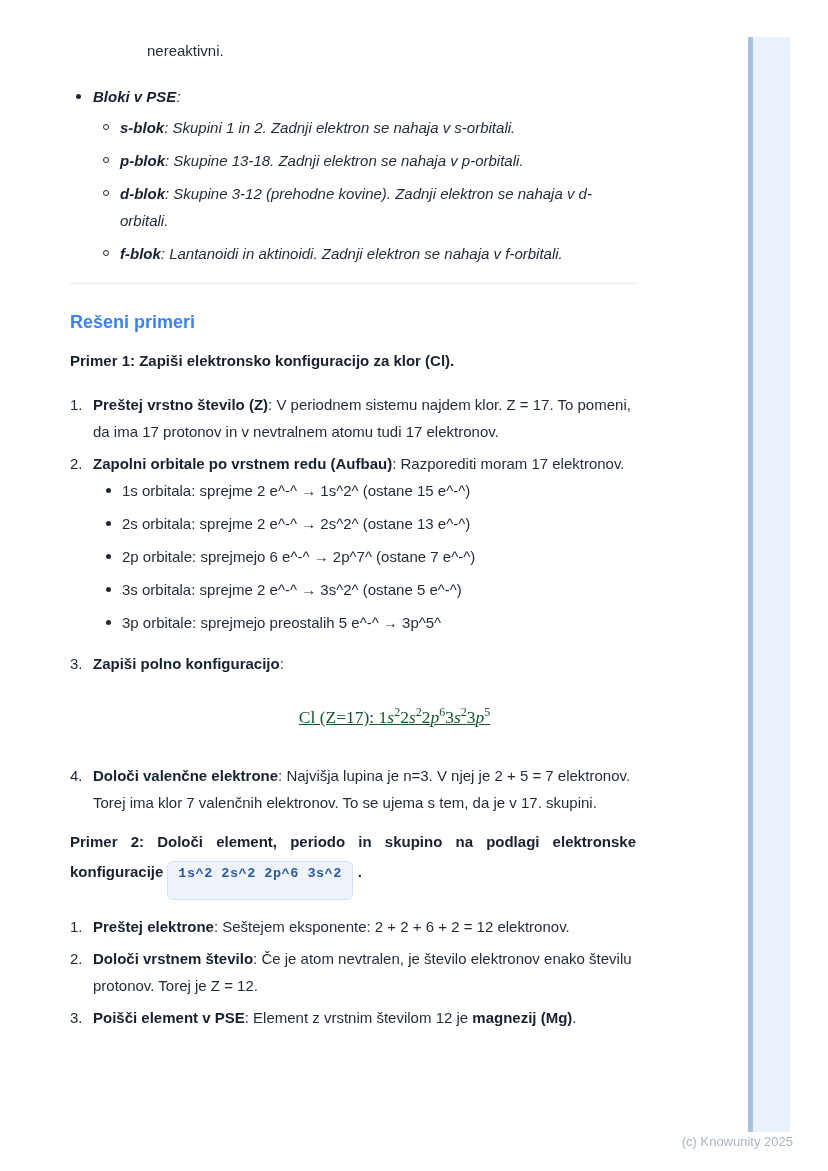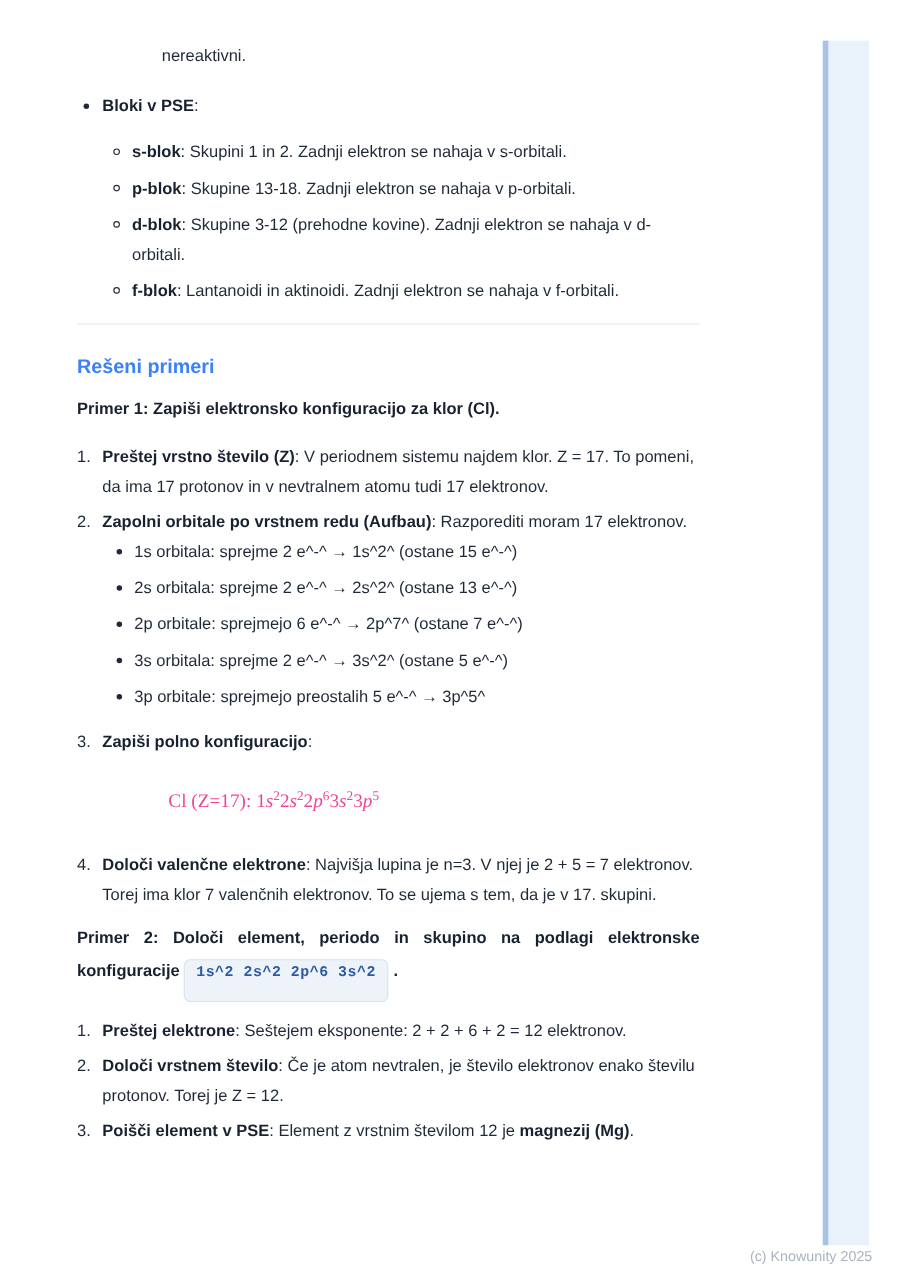--- a/index.html
+++ b/index.html
@@ -14,34 +14,34 @@
   .page { position: relative; width: 828px; height: 1128px; background: #ffffff; }
   .content {
     position: absolute; left: 70px; top: 0; width: 566px;
     font-size: 15px; line-height: 27px;
   }
   strong, b { font-weight: 700; color: #18212f; }
 
   .continuation { padding-top: 37px; margin-left: 77px; }
 
   
-  .li-row { display: flex; }
+  .li-row { display: flex; font-style: italic; }
   .marker-cell { flex: none; display: flex; justify-content: center; }
   .li-body { flex: 1 1 auto; }
 
   
   .bloki { margin-top: 19px; }
   .bloki .marker-cell { width: 23px; padding-left: 6px; justify-content: flex-start; }
   .dot {
     width: 5px; height: 5px; border-radius: 50%;
     background: #1f2937; margin-top: 11px;
   }
 
   
-  .nested { margin-top: 15px; }
+  .nested { margin-top: 4px; }
   .nested .li-row { margin-bottom: 6px; }
   .nested .marker-cell { width: 50px; padding-left: 33px; justify-content: flex-start; }
   .ring {
     width: 6px; height: 6px; border-radius: 50%;
     border: 1.5px solid #1f2937; margin-top: 10px;
   }
 
   hr.divider {
     border: none; border-top: 1px solid #e6e9ee;
     margin: 16px 0 0 0;
@@ -66,23 +66,23 @@
   .orb-list { margin-top: 0; }
   .orb-row { display: flex; margin-bottom: 6px; }
   .orb-row .marker-cell { width: 29px; padding-left: 13px; justify-content: flex-start; }
   .orb-dot {
     width: 5px; height: 5px; border-radius: 50%;
     background: #1f2937; margin-top: 11px;
   }
 
   .formula {
     margin: 27px 0 26px 0;
-    padding-left: 60px;
+    text-align: center; padding-left: 60px;
     font-family: "Liberation Serif", serif;
-    font-size: 17.5px; color: #ec4899; line-height: 27px;
+    font-size: 17.5px; color: #14532d; line-height: 27px; text-decoration: underline;
   }
   .formula i { font-style: italic; }
   .formula sup { font-size: 12px; vertical-align: super; line-height: 0; }
 
   .primer2-title { margin-top: 11px; font-weight: 700; color: #18212f; text-align: justify; line-height: 30px; }
   .code-chip {
     display: inline-block;
     font-family: "Liberation Mono", "DejaVu Sans Mono", monospace;
     font-weight: 700; font-size: 13.5px; letter-spacing: 0.5px;
     color: #2a5aa4; background: #eef3fa;

